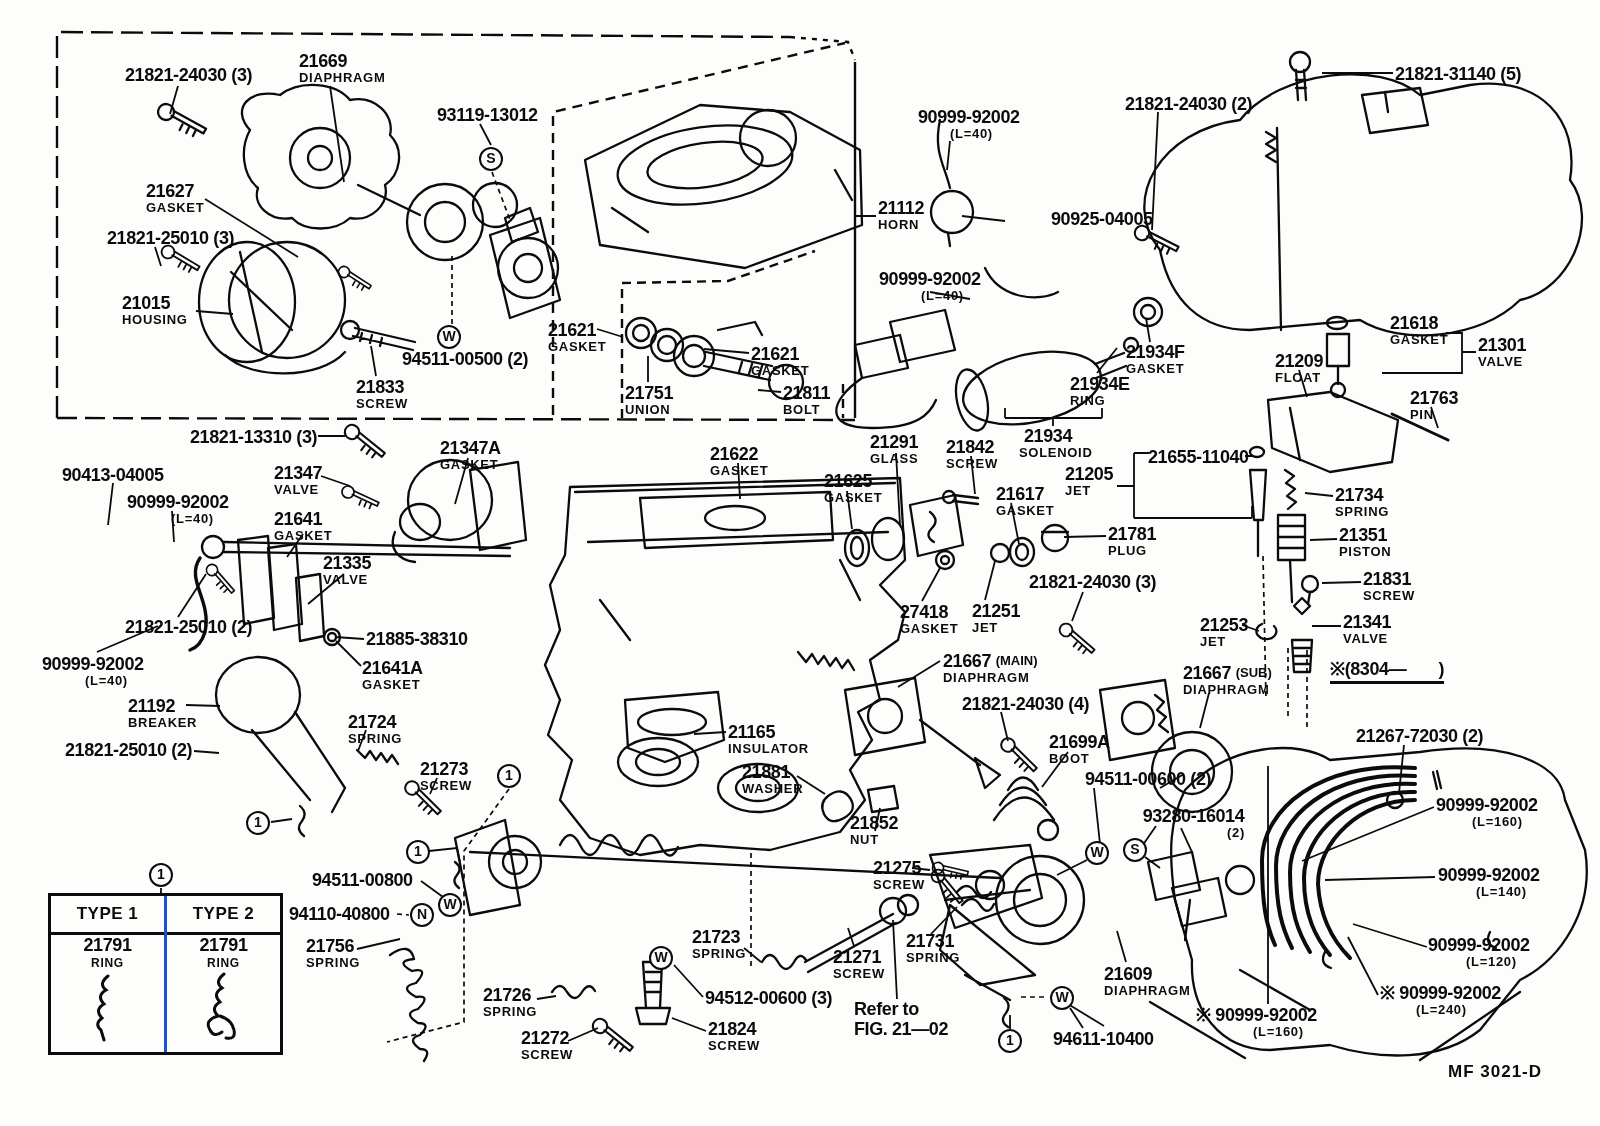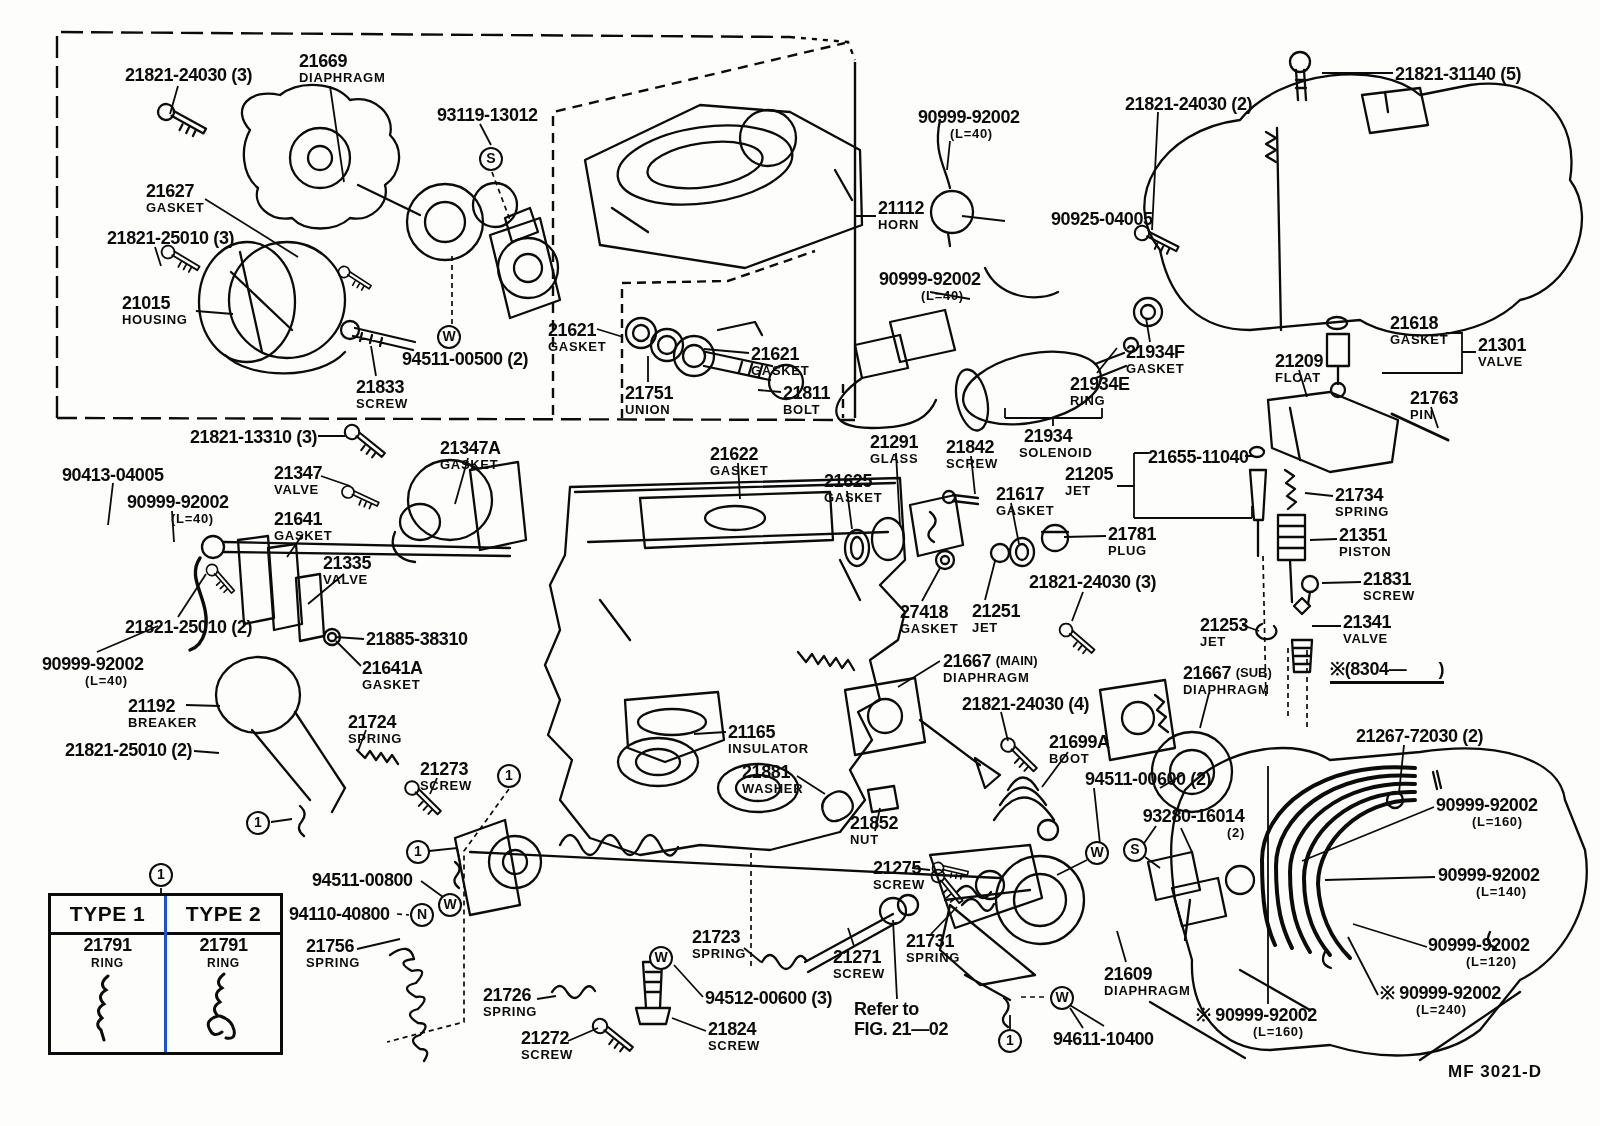--- a/index.html
+++ b/index.html
@@ -14,21 +14,21 @@
   .co .tag{font-size:13px;letter-spacing:0;vertical-align:2px;}
   .co.u .num{border-bottom:3px solid #0b0b0b;padding-bottom:3px;}
   .sym{position:absolute;width:24px;height:24px;border:2.5px solid #0b0b0b;border-radius:50%;
        box-sizing:border-box;text-align:center;font-weight:bold;font-size:14px;line-height:19px;
        background:#fdfdfb;}
   #typetable{position:absolute;left:48px;top:893px;width:229px;height:156px;
              border:3px solid #0b0b0b;display:flex;}
   #typetable .colm{flex:1;display:flex;flex-direction:column;}
   #typetable .colm + .colm{border-left:3px solid #1d4ed8;}
   #typetable .hd{height:36px;border-bottom:3px solid #0b0b0b;text-align:center;
-                 font-weight:bold;font-size:21px;line-height:36px;letter-spacing:0.5px;}
+                 font-weight:bold;font-size:17px;line-height:36px;letter-spacing:0.5px;}
   #typetable .cell{flex:1;text-align:center;padding-top:0;font-weight:bold;}
   #typetable .cell .num{font-size:18px;letter-spacing:-0.4px;display:block;}
   #typetable .cell .cap{font-size:12px;letter-spacing:0.7px;display:block;}
   #footer{position:absolute;left:1448px;top:1062px;font-weight:bold;font-size:17px;
           letter-spacing:1px;}
 </style>
 </head>
 <body>
 
 <div id="stage">

